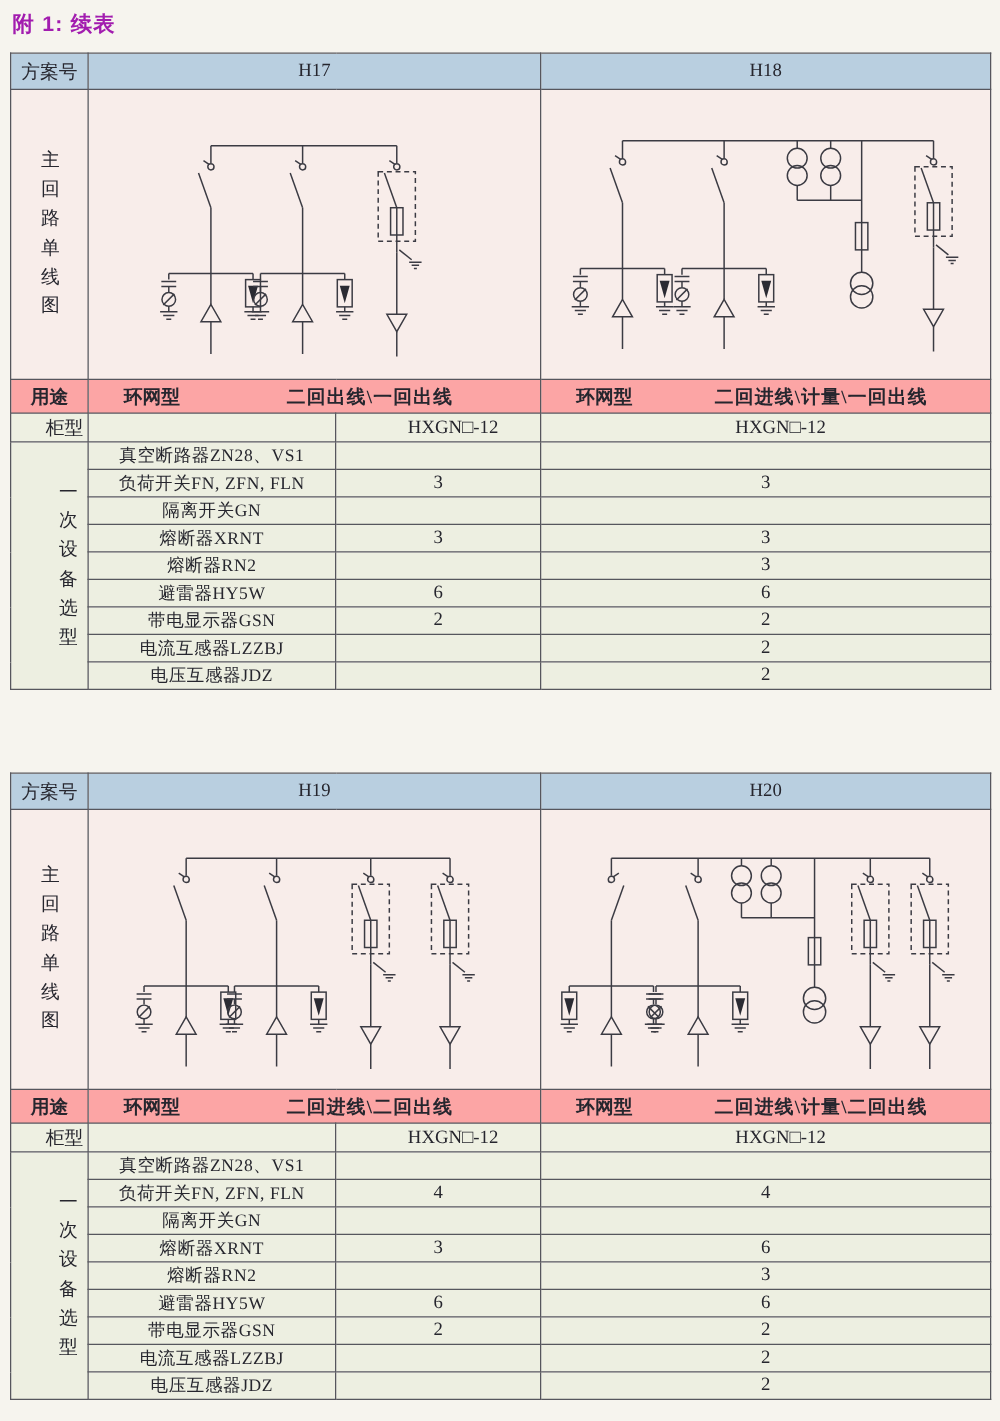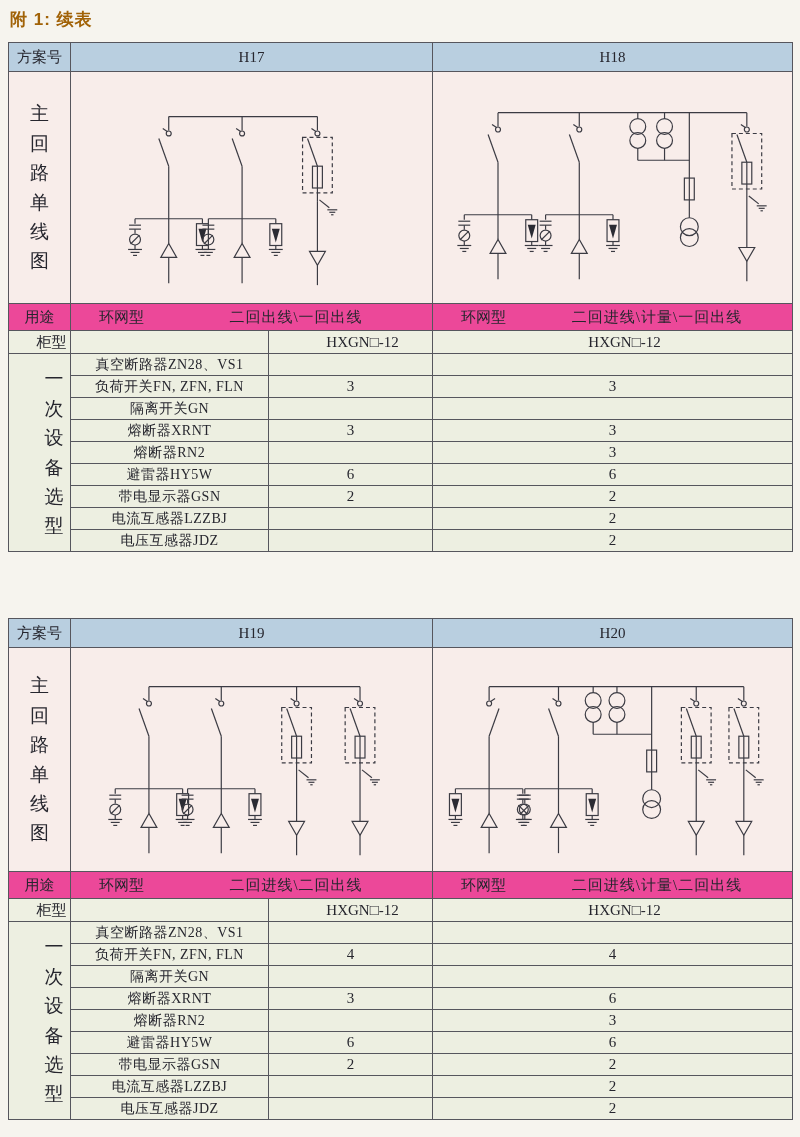--- a/index.html
+++ b/index.html
@@ -6,50 +6,50 @@
   body{
     width:800px;height:1137px;
     background:#f6f4ee;
     font-family:"Liberation Serif","DejaVu Serif",serif;
     color:#26262e;
     position:relative;
   }
   .page-title{
     position:absolute;top:8px;left:10px;
     font-family:"Liberation Sans","DejaVu Sans",sans-serif;
-    font-weight:bold;font-size:17px;color:#a16207;letter-spacing:1px;
+    font-weight:bold;font-size:17px;color:#a21caf;letter-spacing:1px;
   }
   table.scheme{
     position:absolute;left:8px;width:784px;
     border-collapse:collapse;table-layout:fixed;
     border:1px solid #737373;
     font-size:15px;
   }
   #table1{top:42px;}
   #table2{top:618px;}
   td,th{
     border:1px solid #56565d;
     padding:0;
     text-align:center;vertical-align:middle;
     font-weight:normal;
     overflow:hidden;
   }
   .r-head th{height:28px;background:#b9cfe0;}
   .r-diag td{background:#f8edea;}
   #table1 .r-diag td{height:231px;}
   #table2 .r-diag td{height:223px;}
-  .r-usage td{height:26px;background:#ec4899;}
+  .r-usage td{height:26px;background:#fca5a5;font-weight:bold;}
   .r-cab td{height:22px;background:#eef0e2;padding-left:24px;}
   .r-eq td{height:21px;background:#edefe1;}
   .vlabel{background:#f8edea;}
   .r-eq .vlabel{background:#edefe1;padding-left:29px;}
   .vtext{
     display:block;width:1.1em;margin:0 auto;
     word-break:break-all;line-height:1.55;
-    text-align:center;font-size:19px;
+    text-align:right;font-size:15px;
   }
   .usage-flex{display:flex;align-items:center;width:100%;gap:16px;}
   .u-type{margin-left:28px;white-space:nowrap;}
   .u-desc{flex:1;text-align:center;white-space:nowrap;letter-spacing:1px;}
   .eq-name{font-size:14px;letter-spacing:0.5px;}
   .sld{display:block;margin:0 auto;}
   svg line,svg rect,svg circle,svg polygon,svg polyline{
     stroke:#3b3b43;stroke-width:1.2;fill:none;
   }
   svg .fill{fill:#2b2b33;stroke:none;}

